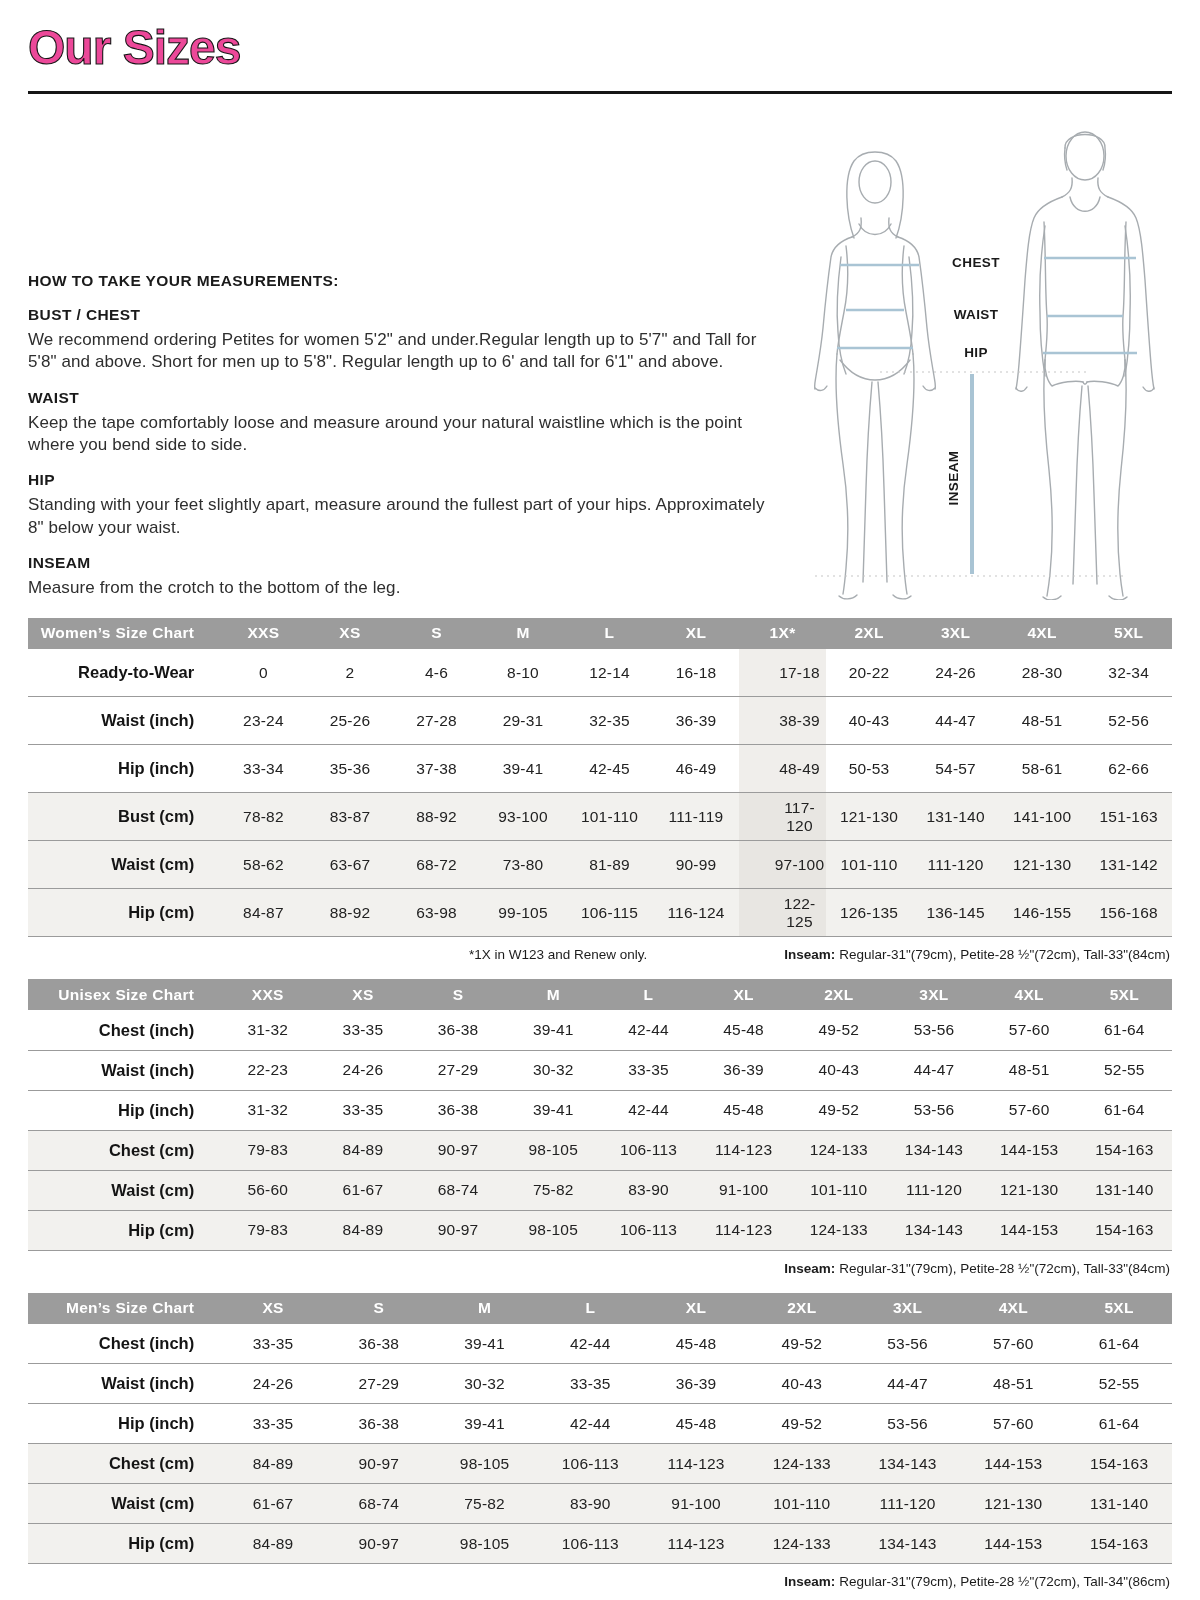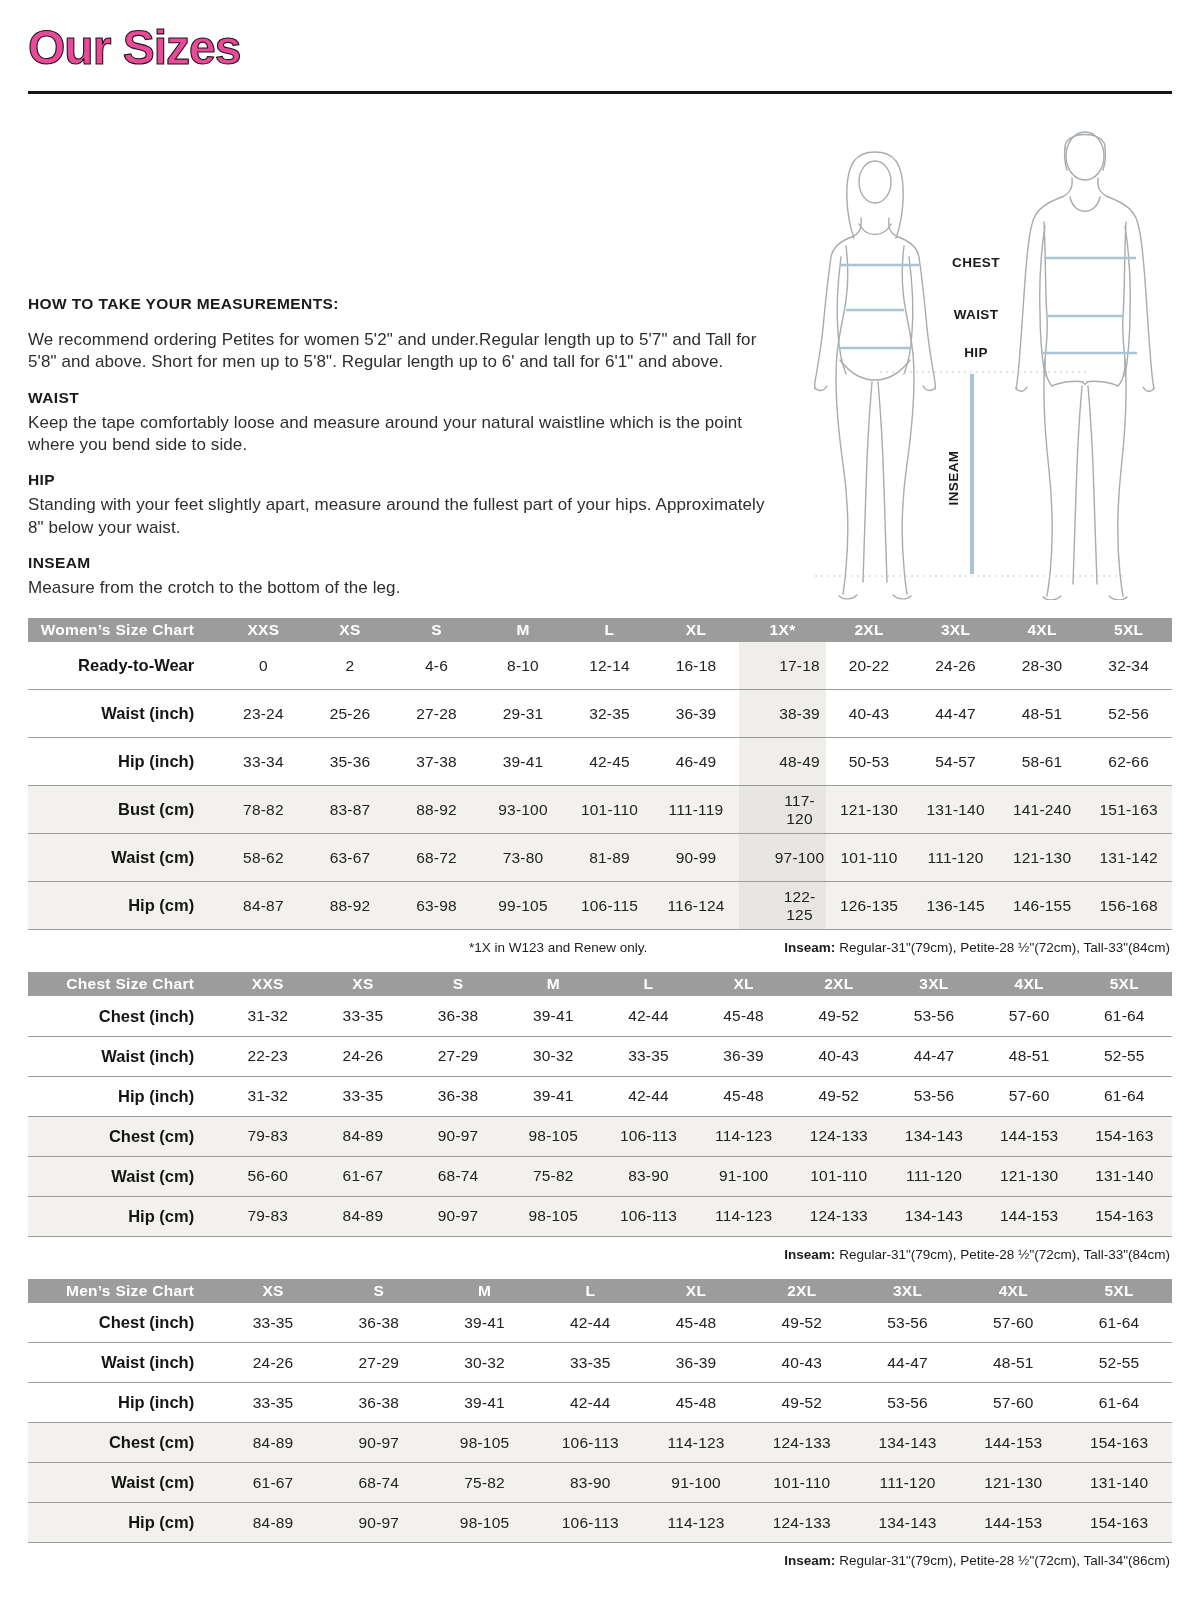--- a/index.html
+++ b/index.html
@@ -35,21 +35,21 @@
   .fig{stroke:#a7acb0;stroke-width:1.4;fill:none;stroke-linecap:round;stroke-linejoin:round;}
   .mline{stroke:var(--line-blue);stroke-width:2.4;}
   .mbar{stroke:var(--line-blue);stroke-width:4;}
   .dot{stroke:#c6c6c6;stroke-width:1.2;stroke-dasharray:2 4;}
   .dlabel{font-family:"Liberation Sans",sans-serif;font-size:13.5px;font-weight:700;fill:#1a1a1a;letter-spacing:.4px;}
 
   .tables{margin-top:18px;}
   table.size-table{width:100%;border-collapse:collapse;table-layout:fixed;}
   .size-table thead th{
     background:var(--header-gray);color:#fff;font-size:15.5px;font-weight:700;
-    height:24px;letter-spacing:.3px;
+    height:31px;letter-spacing:.3px;
   }
   .size-table thead th.title{text-align:right;padding-right:26px;}
   .size-table tbody tr{border-bottom:1px solid var(--border-gray);height:48px;}
   .size-table.rows-tall tbody tr{height:40px;}
   .size-table tbody th{
     text-align:right;padding-right:26px;font-weight:700;font-size:16.5px;color:#141414;
   }
   .size-table td{text-align:center;font-size:15.5px;color:#222;letter-spacing:.2px;}
   .size-table tbody tr.shaded th,.size-table tbody tr.shaded td{background:var(--shaded-row);}
   .size-table tbody td.hl{background:var(--hl-light);padding-left:35px;}
@@ -67,20 +67,21 @@
 <div class="page">
 
   <h1 class="page-title">Our Sizes</h1>
   <div class="rule"></div>
 
   <div class="top">
     <div class="instructions">
       <h2>HOW TO TAKE YOUR MEASUREMENTS:</h2>
 
       <div class="sec">
+        <h3>BUST / CHEST</h3>
       </div>
       <div class="sec">
         <p>We recommend ordering Petites for women 5'2" and under.Regular length up to 5'7" and Tall for 5'8" and above. Short for men up to 5'8". Regular length up to 6' and tall for 6'1" and above.</p>
       </div>
       <div class="sec">
         <h3>WAIST</h3>
         <p>Keep the tape comfortably loose and measure around your natural waistline which is the point where you bend side to side.</p>
       </div>
       <div class="sec">
         <h3>HIP</h3>
@@ -245,21 +246,21 @@
               <th>Bust (cm)</th>
               <td>78-82</td>
               <td>83-87</td>
               <td>88-92</td>
               <td>93-100</td>
               <td>101-110</td>
               <td>111-119</td>
               <td class="hl">117-120</td>
               <td>121-130</td>
               <td>131-140</td>
-              <td>141-240</td>
+              <td>141-100</td>
               <td>151-163</td>
             </tr>
             <tr class="shaded">
               <th>Waist (cm)</th>
               <td>58-62</td>
               <td>63-67</td>
               <td>68-72</td>
               <td>73-80</td>
               <td>81-89</td>
               <td>90-99</td>
@@ -301,21 +302,21 @@
             <col>
             <col>
             <col>
             <col>
             <col>
             <col>
             <col>
           </colgroup>
           <thead>
             <tr>
-              <th class="title">Chest Size Chart</th>
+              <th class="title">Unisex Size Chart</th>
               <th>XXS</th>
               <th>XS</th>
               <th>S</th>
               <th>M</th>
               <th>L</th>
               <th>XL</th>
               <th>2XL</th>
               <th>3XL</th>
               <th>4XL</th>
               <th>5XL</th>

